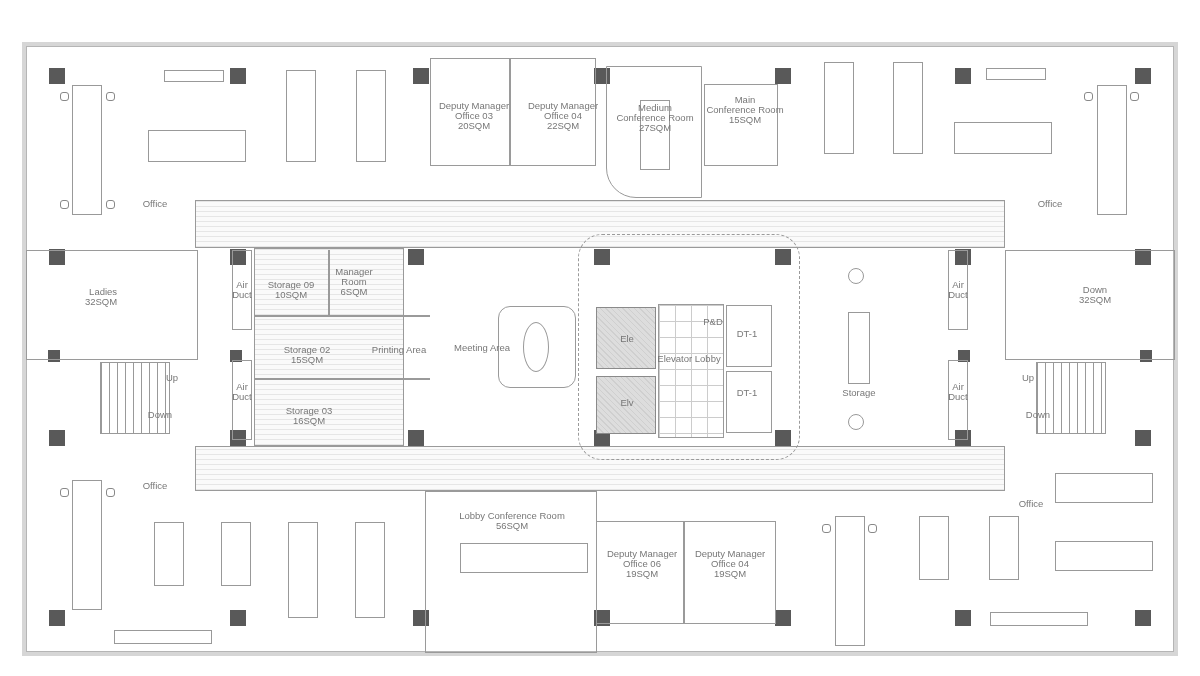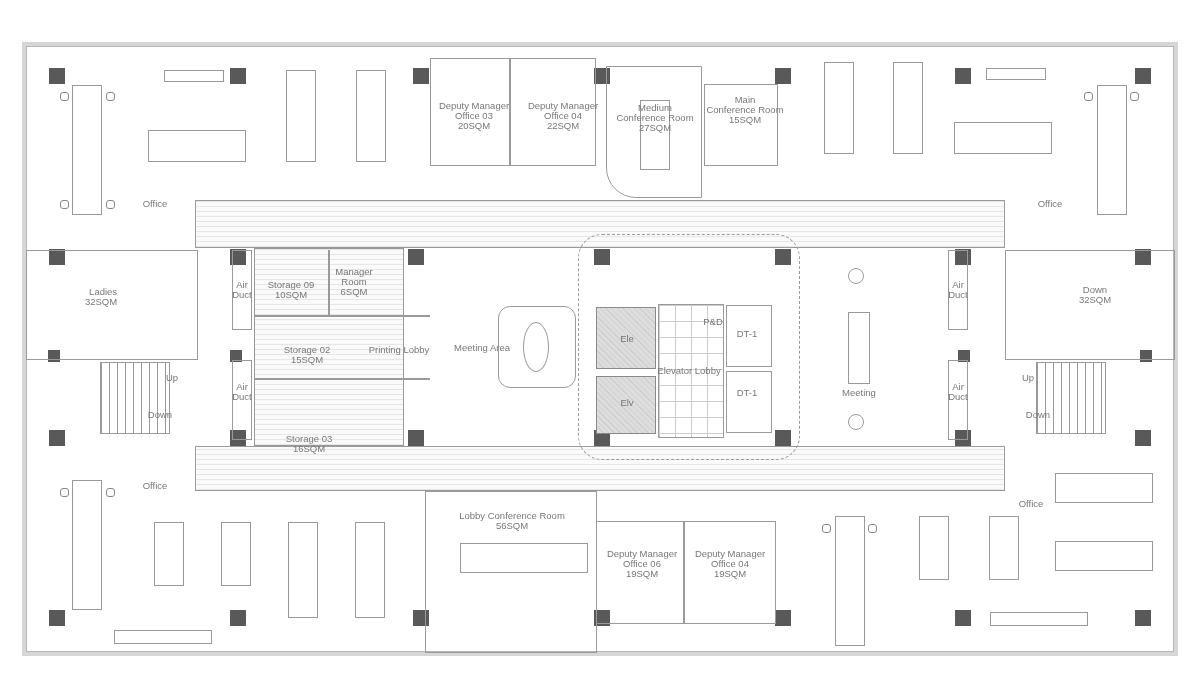--- a/index.html
+++ b/index.html
@@ -203,51 +203,51 @@
     </div>
   <div class="lbl" style="left:354px;top:282px;">
     <span>Manager</span>
       <span>Room</span>
       <span>6SQM</span>
     </div>
   <div class="lbl" style="left:307px;top:355px;">
     <span>Storage 02</span>
       <span>15SQM</span>
     </div>
-  <div class="lbl" style="left:309px;top:416px;margin-top:28px;">
+  <div class="lbl" style="left:309px;top:416px;">
     <span>Storage 03</span>
       <span>16SQM</span>
     </div>
   <div class="lbl" style="left:399px;top:350px;">
-      <span>Printing Lobby</span>
+      <span>Printing Area</span>
     </div>
   <div class="lbl" style="left:482px;top:348px;">
       <span>Meeting Area</span>
     </div>
 
-  <div class="lbl" style="left:689px;top:359px;margin-top:12px;">
+  <div class="lbl" style="left:689px;top:359px;">
       <span>Elevator Lobby</span>
     </div>
   <div class="lbl" style="left:627px;top:339px;">
       <span>Ele</span>
     </div>
   <div class="lbl" style="left:627px;top:403px;">
       <span>Elv</span>
     </div>
   <div class="lbl" style="left:713px;top:274px;margin-top:48px;">
       <span>P&amp;D</span>
     </div>
   <div class="lbl" style="left:747px;top:334px;">
       <span>DT-1</span>
     </div>
   <div class="lbl" style="left:747px;top:393px;">
       <span>DT-1</span>
     </div>
   <div class="lbl" style="left:859px;top:393px;">
-      <span>Meeting</span>
+      <span>Storage</span>
     </div>
 
   <div class="lbl" style="left:512px;top:521px;">
     <span>Lobby Conference Room</span>
       <span>56SQM</span>
     </div>
   <div class="lbl" style="left:642px;top:564px;">
     <span>Deputy Manager</span>
       <span>Office 06</span>
       <span>19SQM</span>

